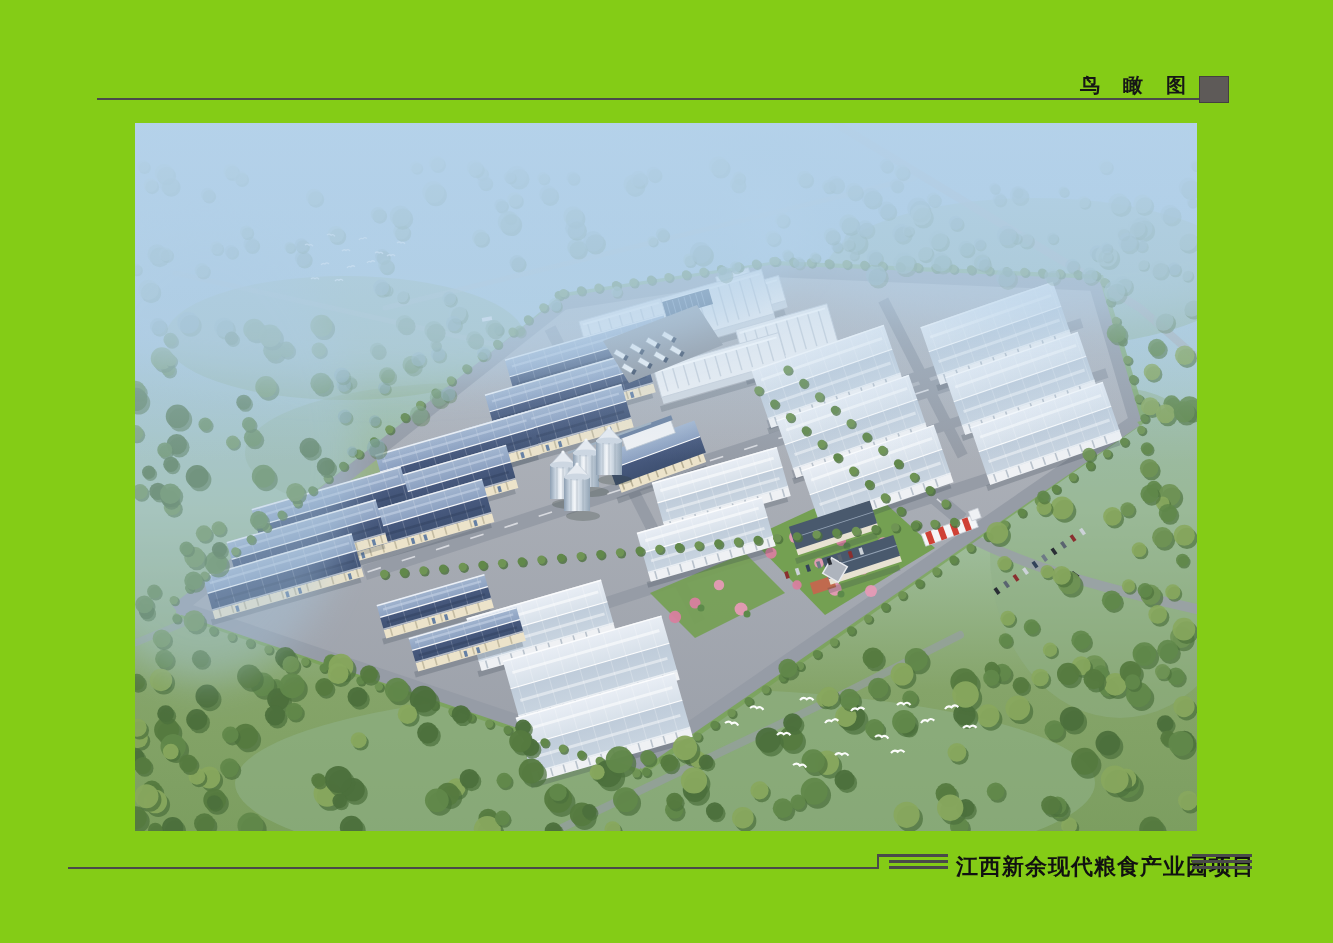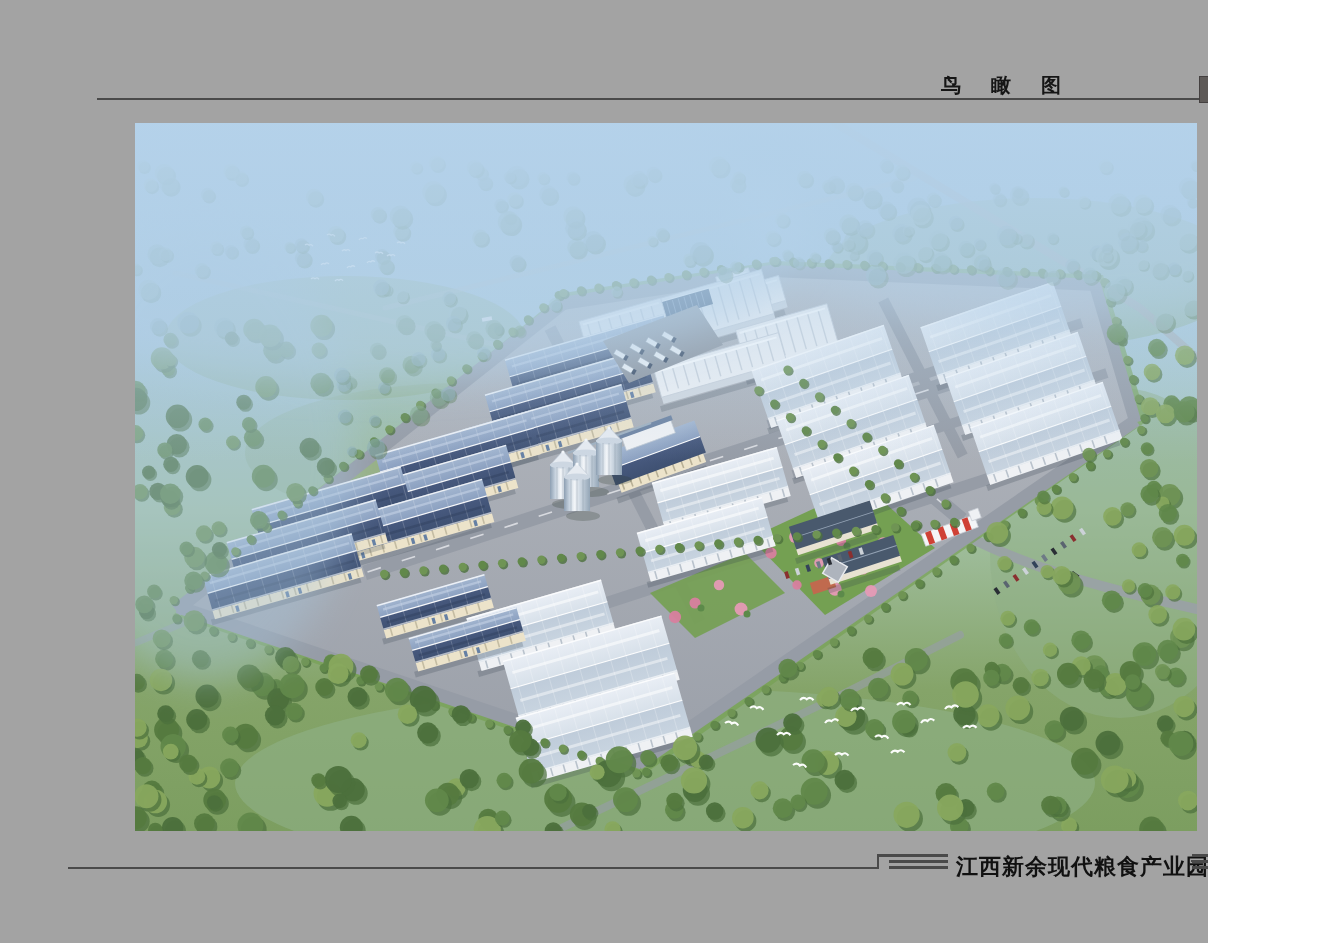--- a/index.html
+++ b/index.html
@@ -1,17 +1,17 @@
 <!DOCTYPE html>
 <html><head>
 <meta charset="utf-8">
 <style>
   html,body{margin:0;padding:0;background:#ffffff;}
-  .sheet{position:relative;width:1208px;height:943px;background:#a3a3a3;overflow:hidden;
-         font-family:Liberation Mono, monospace;}
+  .sheet{position:relative;width:1333px;height:943px;background:#84cc16;overflow:hidden;
+         font-family:Liberation Serif, serif;}
   .rule{position:absolute;background:#4a4a4a;}
   .hdr-title{position:absolute;top:72px;right:138px;font-size:20px;font-weight:bold;
              color:#161616;letter-spacing:9px;white-space:nowrap;}
   .hdr-square{position:absolute;left:1199px;top:76px;width:28px;height:25px;
               background:#5e5a58;border:1px solid #444040;}
   .photo{position:absolute;left:135px;top:123px;width:1062px;height:708px;overflow:hidden;background:#a9c9e0;}
   .ftr-title{position:absolute;left:956px;top:852px;font-size:22px;font-weight:bold;
              color:#111111;letter-spacing:1px;white-space:nowrap;}
 </style>
 </head>

